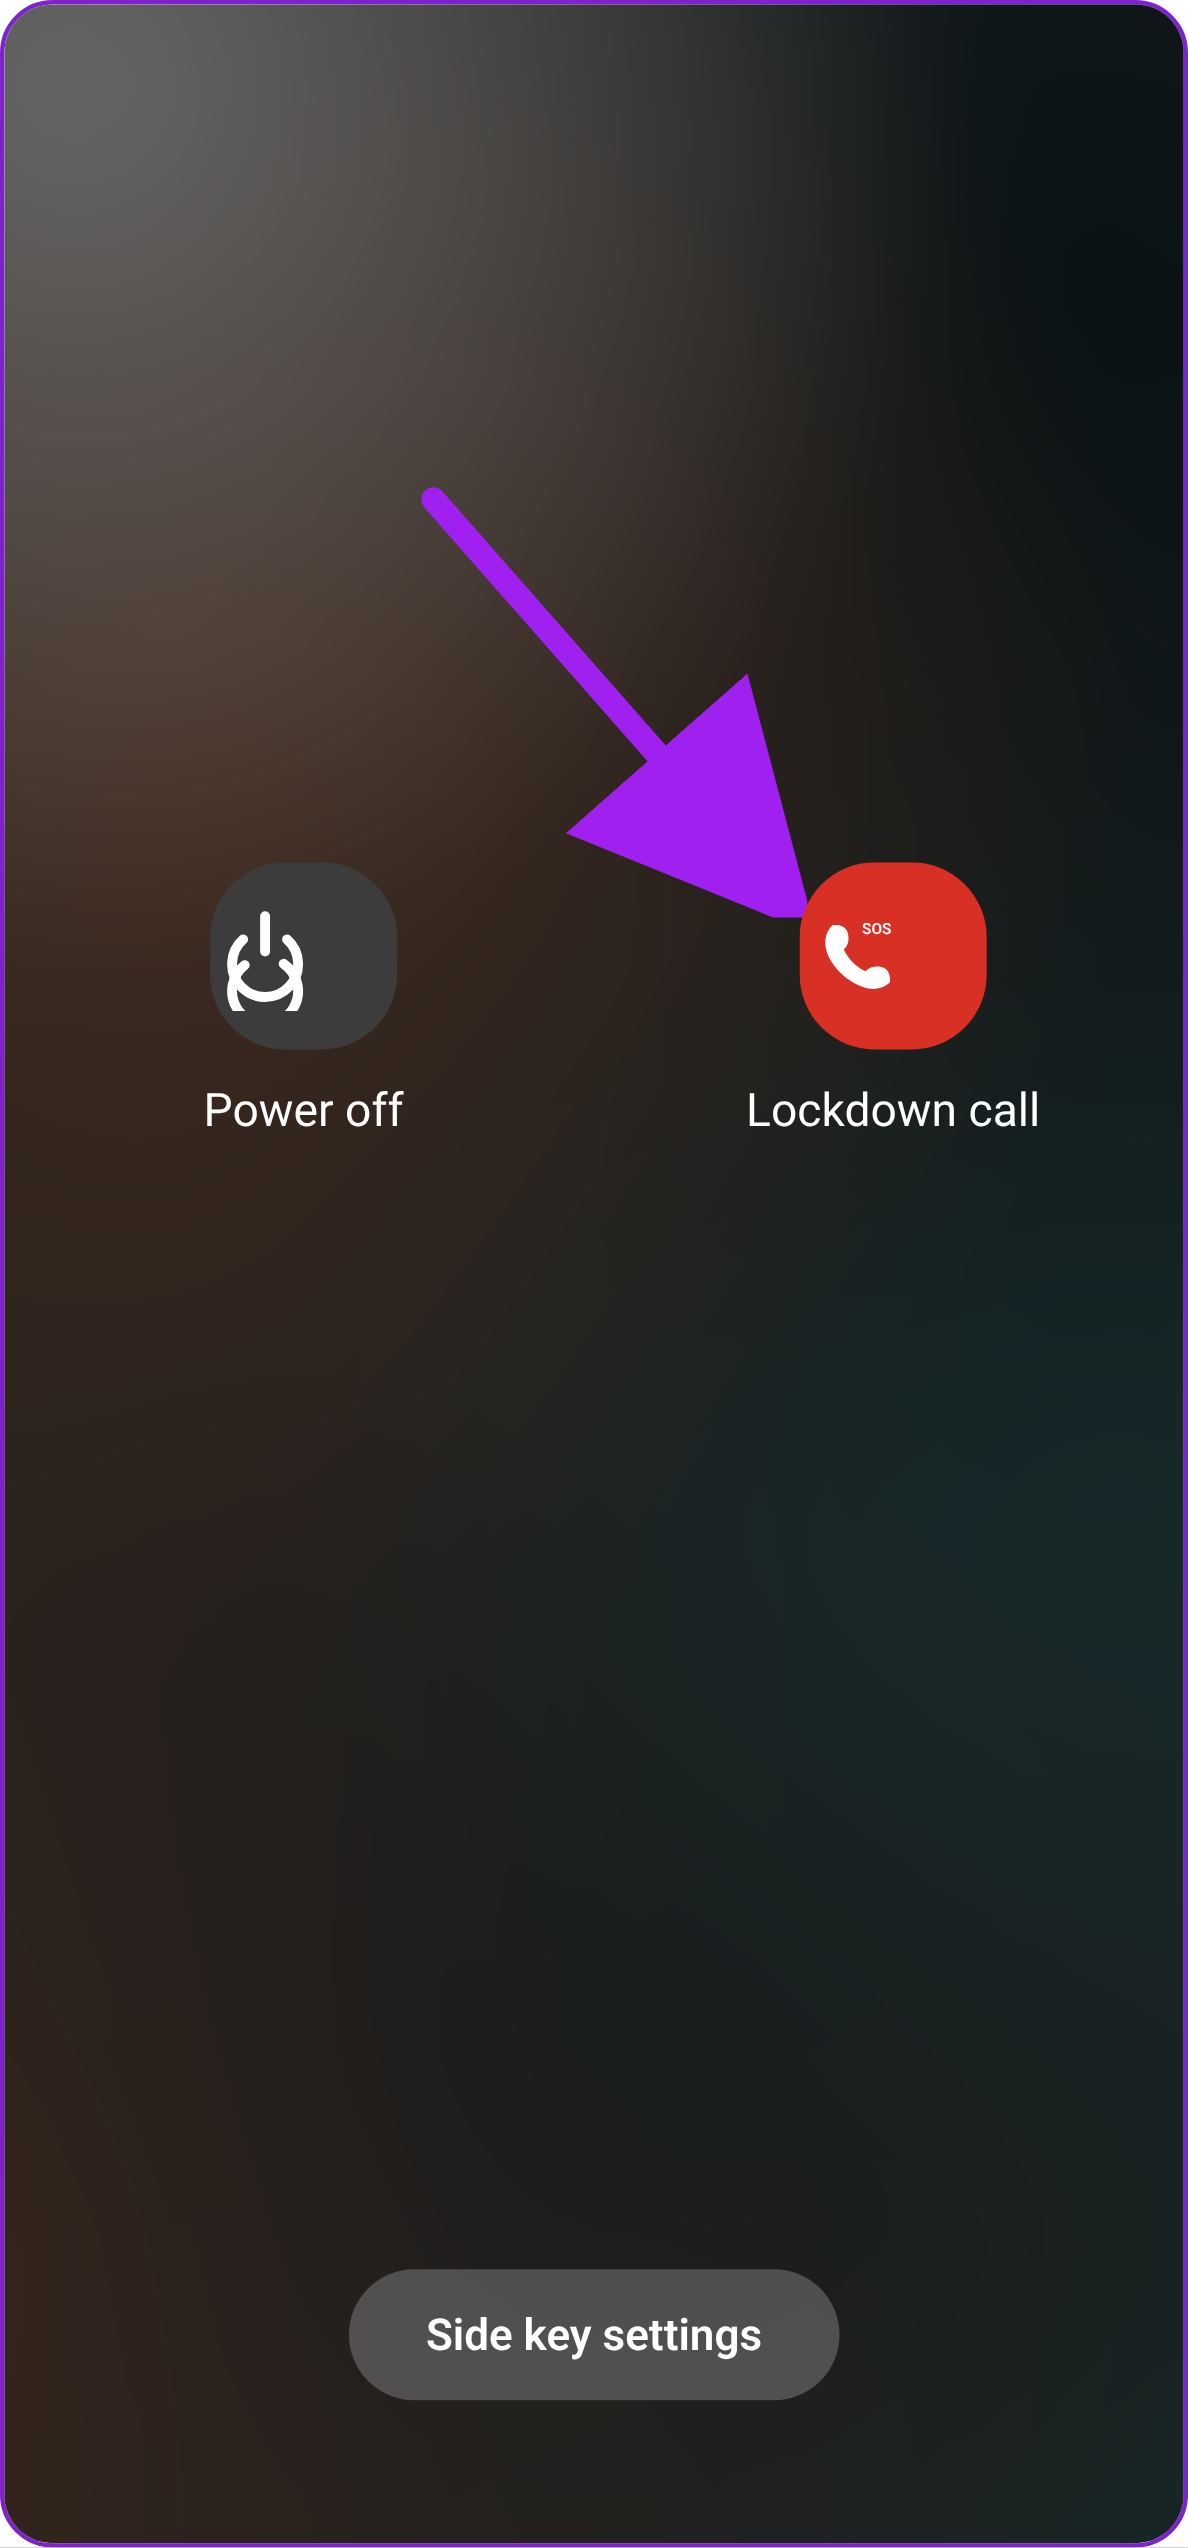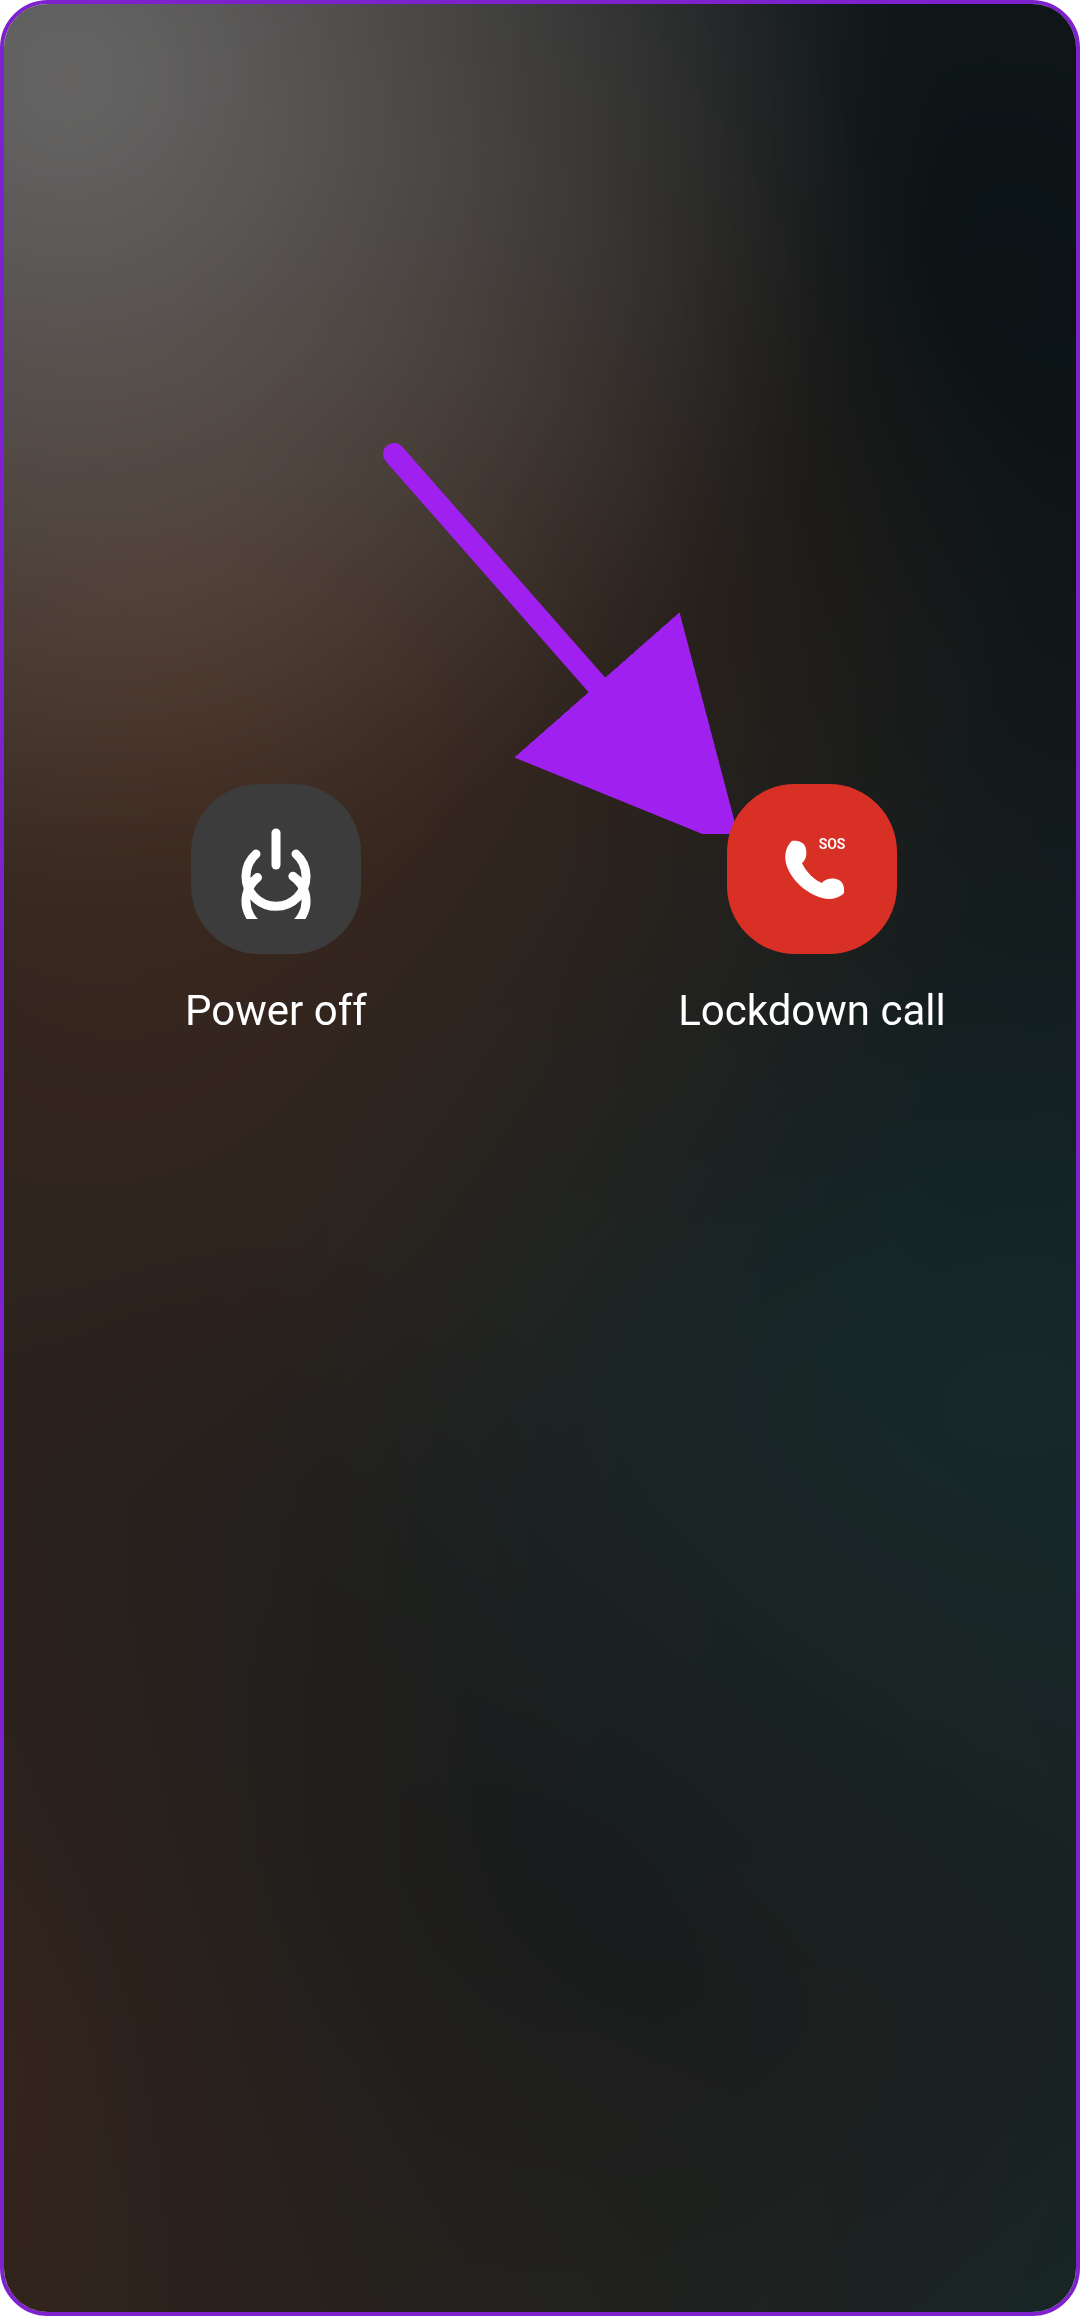--- a/index.html
+++ b/index.html
@@ -55,21 +55,20 @@
     align-items:center;
     gap:32px;
     cursor:pointer;
   }
   .tile{
     width:170px;
     height:170px;
     border-radius:68px;
     display:flex;
     align-items:center;
-    justify-content:center;
   }
   .tile-dark   { background:#3c3c3c; }
   .tile-green  { background:#1fa05f; }
   .tile-red    { background:#d93025; }
   .tile-teal   { background:#16a59a; }
   .label{
     color:#ffffff;
     font-size:42px;
     font-weight:400;
     text-align:center;
@@ -147,13 +146,14 @@
                    C26 25 30 22 30 22 Z" fill="#ffffff"></path>
           <text x="70" y="30" text-anchor="middle" class="sos-text">SOS</text>
         </svg>
       </div>
       <div class="label">Lockdown call</div>
     </div>
 
 
   </div>
 
+  <div class="bottom-pill">Side key settings</div>
 </div>
 
 </body></html>

